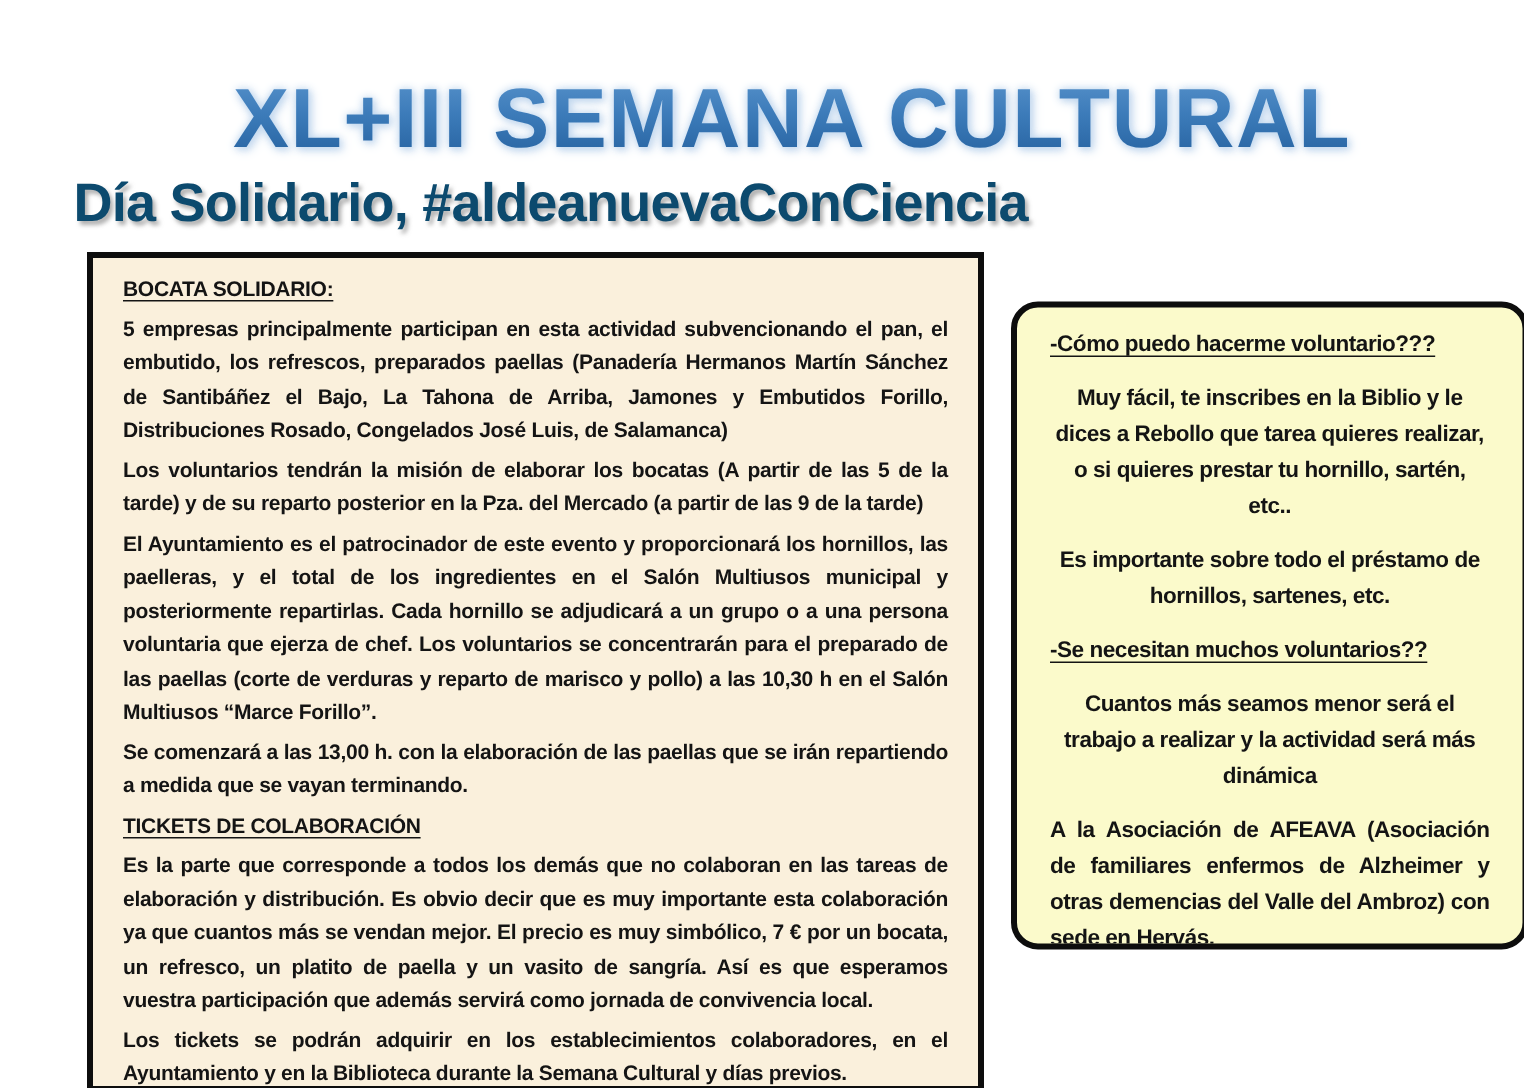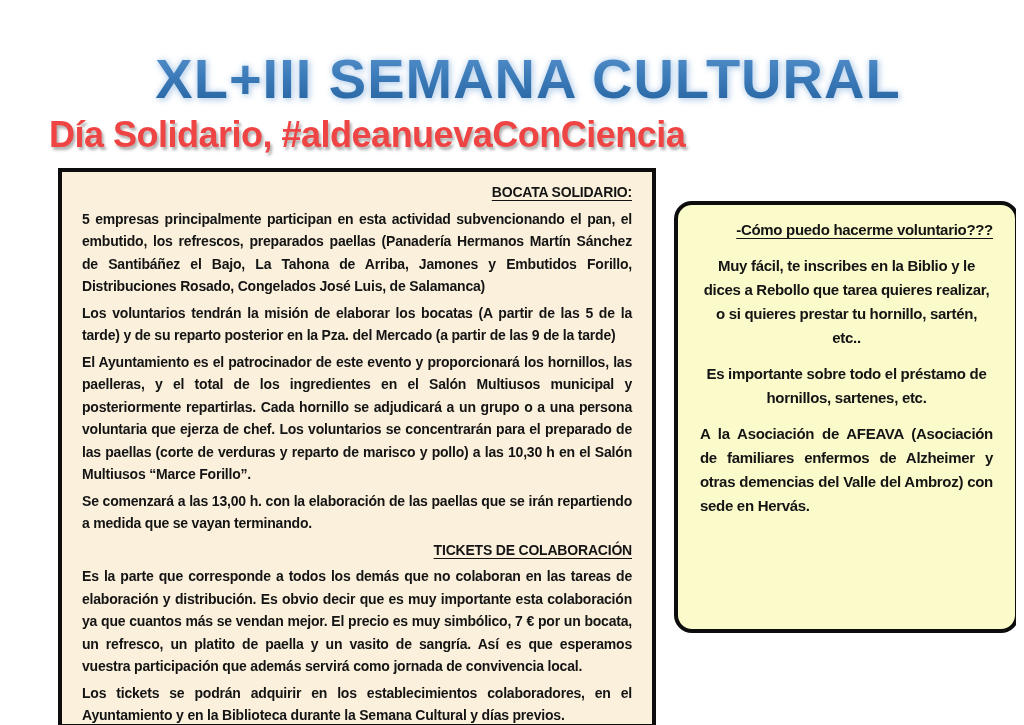--- a/index.html
+++ b/index.html
@@ -26,21 +26,21 @@
     -webkit-background-clip: text;
     background-clip: text;
     color: transparent;
     filter: drop-shadow(0 0 3px #bcd5ee) drop-shadow(2px 2px 2px #d4e2f2);
   }
   .subtitle {
     position: absolute;
     top: 98px; left: 33px;
     font-size: 36px;
     font-weight: 700;
-    color: #ef4444;
+    color: #0c4a6e;
     letter-spacing: -0.5px;
     text-shadow: 2px 3px 3px rgba(110,110,110,0.55);
   }
   .event-date {
     position: absolute;
     top: 107px; left: 712px;
     font-size: 28px;
     font-weight: 700;
     color: #7a5ea6;
     letter-spacing: -0.5px;
@@ -71,21 +71,20 @@
     font-size: 15px;
     letter-spacing: -0.3px;
     line-height: 24px;
     border-radius: 18px;
   }
 
   .panel-left .section-heading,
   .panel-right .section-heading {
     text-decoration: underline;
     text-underline-offset: 3px;
-    text-align: right;
   }
   .panel-left p { text-align: justify; }
   .panel-right p { text-align: center; }
   .panel-right .section { margin-bottom: 12px; }
   .panel-right p { margin-top: 12px; }
   .panel-right .justified { text-align: justify; }
 </style>
 </head>
 <body>
 
@@ -111,17 +110,21 @@
     </div>
   </div>
 
   <div class="panel panel-right">
     <div class="section">
       <div class="section-heading">-Cómo puedo hacerme voluntario???</div>
       <p>Muy fácil, te inscribes en la Biblio y le dices a Rebollo que tarea quieres realizar, o si quieres prestar tu hornillo, sartén, etc..</p>
       <p>Es importante sobre todo el préstamo de hornillos, sartenes, etc.</p>
     </div>
     <div class="section">
+      <div class="section-heading">-Se necesitan muchos voluntarios??</div>
+      <p>Cuantos más seamos menor será el trabajo a realizar y la actividad será más dinámica</p>
+    </div>
+    <div class="section">
       <p class="justified">A la Asociación de AFEAVA (Asociación de familiares enfermos de Alzheimer y otras demencias del Valle del Ambroz) con sede en Hervás.</p>
     </div>
   </div>
 
 </div>
 
 </body></html>

